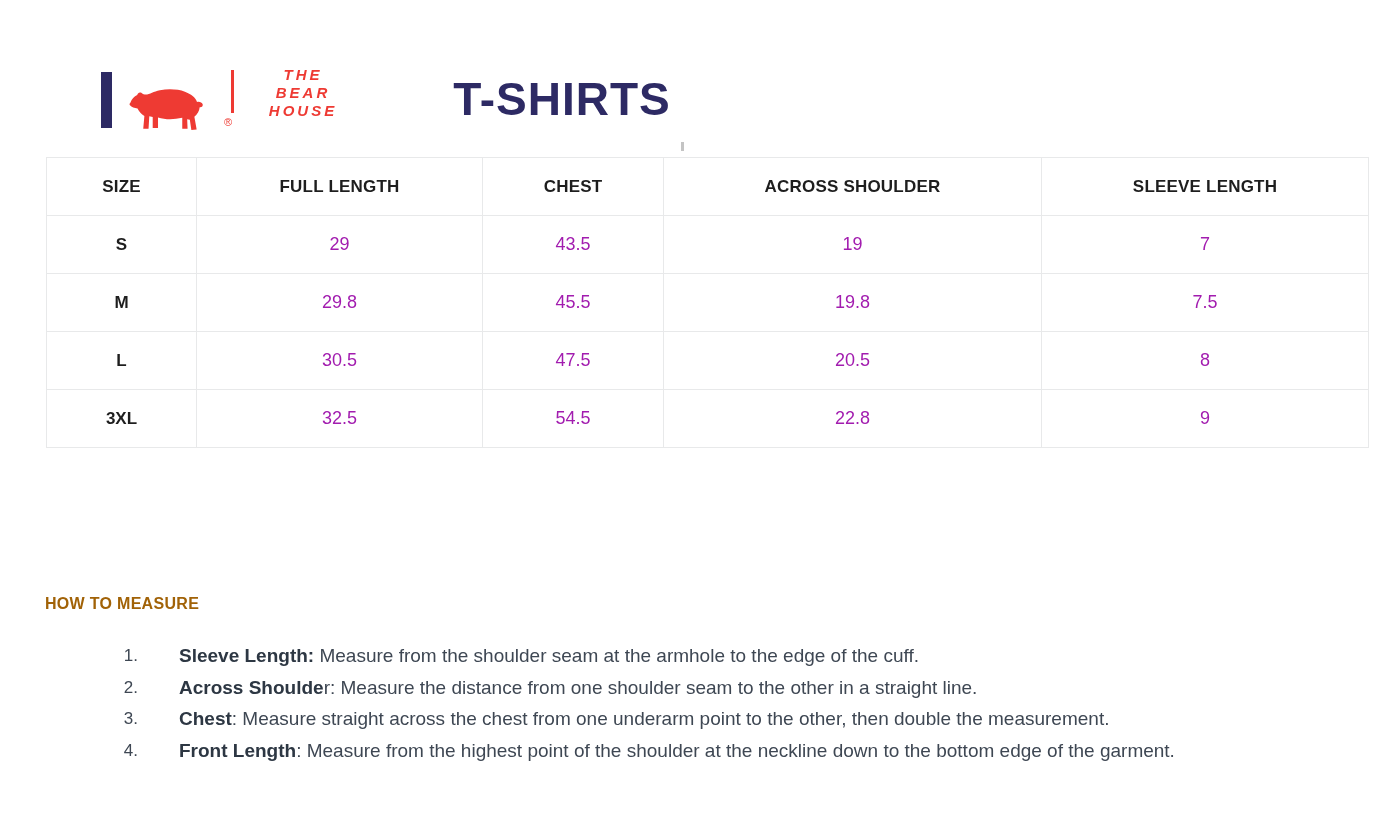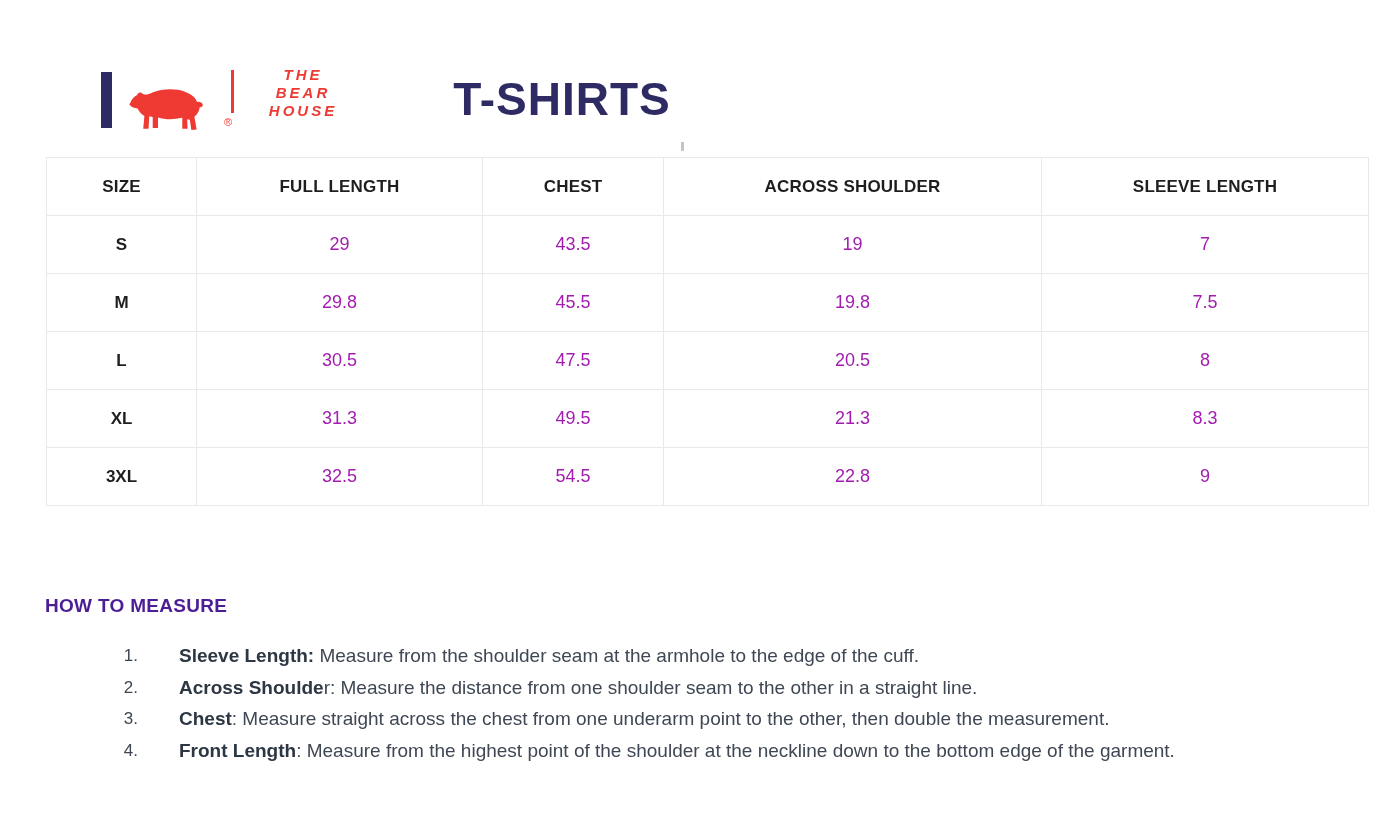--- a/index.html
+++ b/index.html
@@ -39,22 +39,22 @@
     height:58px; padding:0;
   }
   .size-chart th {
     font-size:17px; font-weight:700; color:#1e1e1e; letter-spacing:0.2px;
   }
   .size-chart td { font-size:18px; color:#a21caf; font-weight:400; }
   .size-chart td.size-col { font-weight:700; color:#1e1e1e; font-size:17px; }
 
   
   .htm-heading {
-    position:absolute; left:45px; top:595px; font-size:19px; font-weight:700;
-    color:#4c1d95; letter-spacing:0.3px;
+    position:absolute; left:45px; top:595px; font-size:16px; font-weight:700;
+    color:#a16207; letter-spacing:0.3px;
   }
   .htm-list {
     position:absolute; left:112px; top:640px; width:1228px;
     font-size:19px; line-height:31.5px; color:#3e4753;
   }
   .htm-item { display:flex; }
   .htm-num { flex:0 0 26px; text-align:right; margin-right:9px; font-size:17px; }
   .htm-text { flex:1; }
   .htm-term { font-weight:700; color:#2d3743;margin-left:32px; }
 </style>
@@ -130,27 +130,20 @@
         <td>7.5</td>
       </tr>
       <tr>
         <td class="size-col">L</td>
         <td>30.5</td>
         <td>47.5</td>
         <td>20.5</td>
         <td>8</td>
       </tr>
       <tr>
-        <td class="size-col">XL</td>
-        <td>31.3</td>
-        <td>49.5</td>
-        <td>21.3</td>
-        <td>8.3</td>
-      </tr>
-      <tr>
         <td class="size-col">3XL</td>
         <td>32.5</td>
         <td>54.5</td>
         <td>22.8</td>
         <td>9</td>
       </tr>
     </tbody>
   </table>
 
   <div class="htm-heading">HOW TO MEASURE</div>

